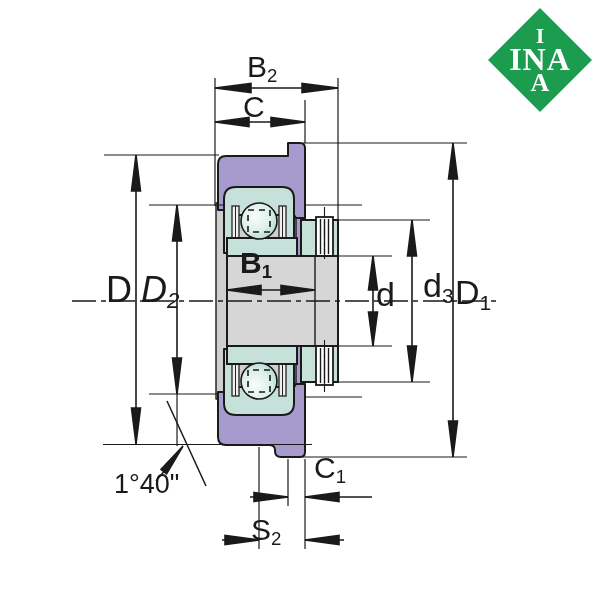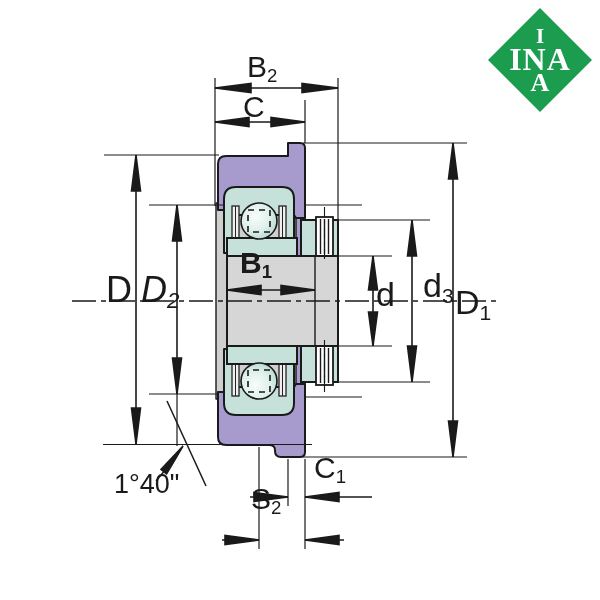--- a/index.html
+++ b/index.html
@@ -177,23 +177,23 @@
   <polygon points="540,8 592,60 540,112 488,60" fill="#1b9c4e"></polygon>
 </svg>
 
 <div class="dim-label sz30" style="left:247px;top:52px;"><span>B</span><sub>2</sub></div>
 <div class="dim-label sz30" style="left:243px;top:92px;"><span>C</span><sub></sub></div>
 <div class="dim-label sz30" style="left:240px;top:248px;font-weight:bold;"><span>B</span><sub>1</sub></div>
 <div class="dim-label sz36" style="left:106px;top:272px;"><span>D</span><sub></sub></div>
 <div class="dim-label sz36" style="left:141px;top:272px;font-style:italic;"><span>D</span><sub>2</sub></div>
 <div class="dim-label sz34" style="left:376px;top:277px;"><span>d</span><sub></sub></div>
 <div class="dim-label sz34" style="left:415px;top:268px;margin-left:8px;"><span>d</span><sub>3</sub></div>
-<div class="dim-label sz34" style="left:455px;top:275px;margin-top:10px;"><span>D</span><sub>1</sub></div>
+<div class="dim-label sz34" style="left:455px;top:275px;"><span>D</span><sub>1</sub></div>
 <div class="dim-label sz30" style="left:314px;top:453px;"><span>C</span><sub>1</sub></div>
-<div class="dim-label sz30" style="left:251px;top:484px;"><span>S</span><sub>2</sub></div>
+<div class="dim-label sz30" style="left:251px;top:515px;"><span>S</span><sub>2</sub></div>
 <div class="dim-label sz27" style="left:114px;top:471px;"><span>1°40"</span></div>
 
 <div id="ina-logo">
   <div class="l1">I</div>
   <div class="l2">INA</div>
   <div class="l3">A</div>
 </div>
 
 </div>
 

